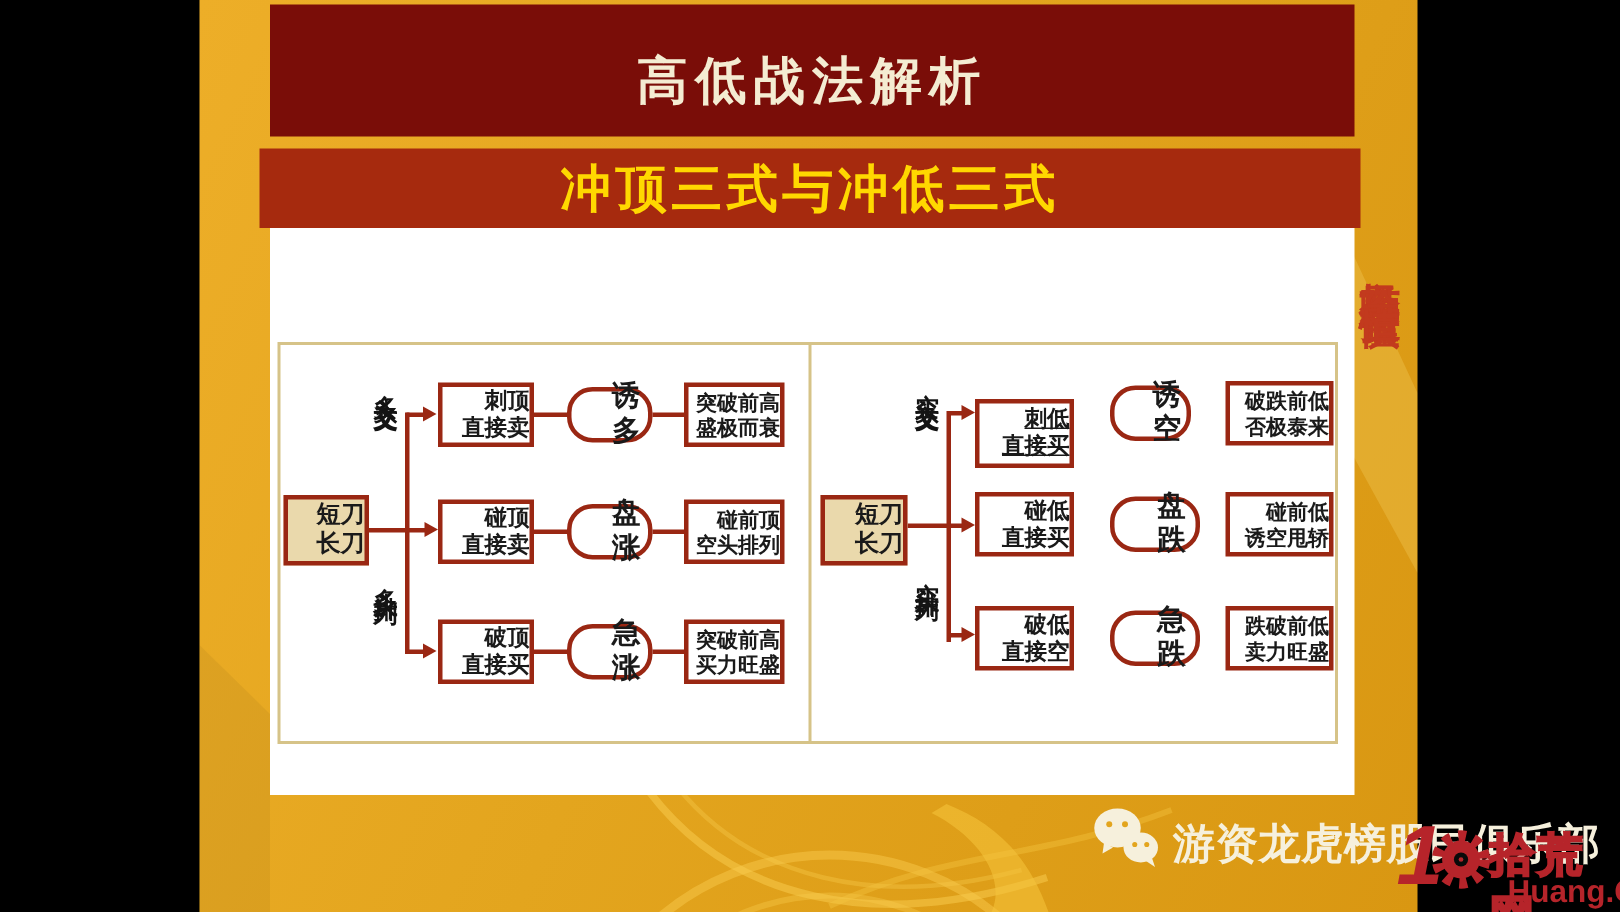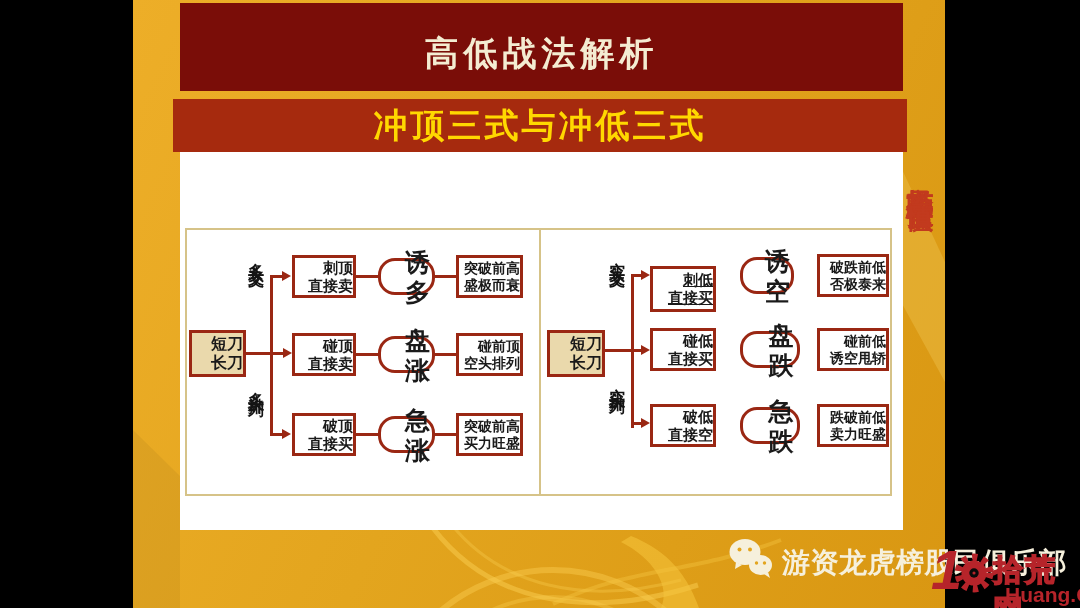--- a/index.html
+++ b/index.html
@@ -18,21 +18,21 @@
   .subheading{position:absolute;left:0;top:33px;width:100%;text-align:center;
               font-size:22px;font-weight:bold;color:#141414;letter-spacing:1px;}
   .diagram{position:absolute;left:5px;top:76px;width:703px;height:264px;border:2px solid #d6c388;background:#fff;}
   .divider{position:absolute;left:352px;top:0;width:2px;height:100%;background:#d6c388;}
   .fc{position:absolute;left:0;top:0;width:100%;height:100%;}
   .box{position:absolute;background:#fff;border:3px solid #9a2713;box-sizing:border-box;
        display:flex;flex-direction:column;align-items:flex-end;justify-content:center;
        font-weight:bold;color:#1a1a1a;line-height:1.2;text-align:center;}
   .box.act{font-size:15px;}
   .box.res{font-size:14px;}
-  .box.mode{font-size:25px;border-radius:17px;letter-spacing:1px;padding-left:23px;}
+  .box.mode{font-size:19px;border-radius:17px;letter-spacing:1px;padding-left:23px;}
   .box.root{background:#ead9ac;font-size:16px;line-height:1.15;}
   .hline{position:absolute;height:3px;background:#9a2713;}
   .vline{position:absolute;width:3px;background:#9a2713;}
   .arr{position:absolute;width:0;height:0;border-top:5px solid transparent;
        border-bottom:5px solid transparent;border-left:9px solid #9a2713;}
   .branch{position:absolute;writing-mode:vertical-rl;font-size:16px;font-weight:bold;
           color:#141414;letter-spacing:3px;}
   
   #L-root{left:2px;top:100px;width:57px;height:47px;}
   #L-trunk{left:83px;top:45px;height:161px;}

